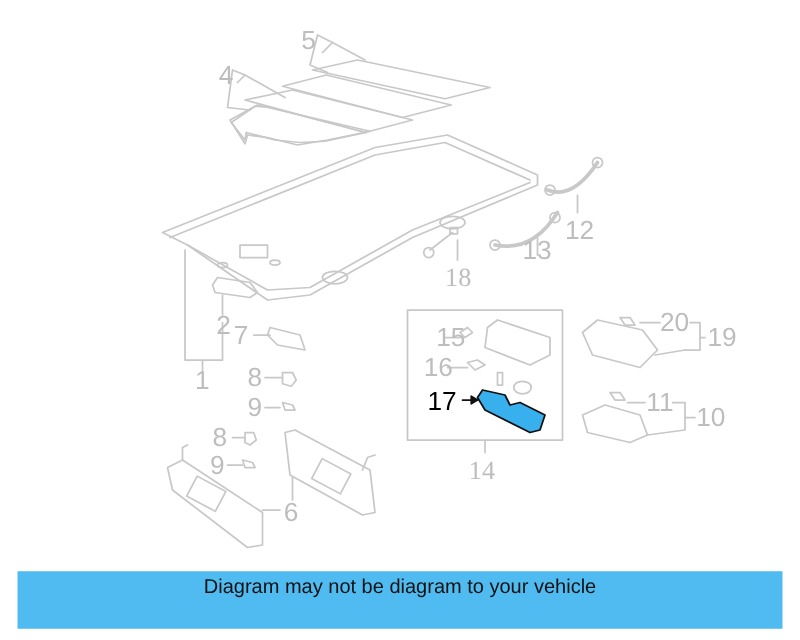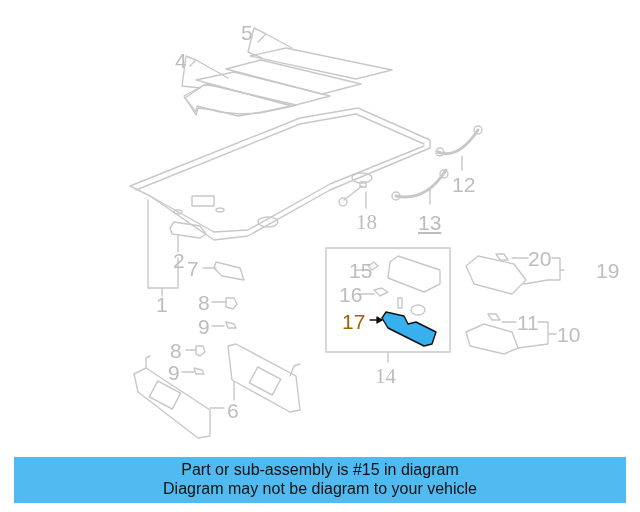--- a/index.html
+++ b/index.html
@@ -1,19 +1,19 @@
 <!DOCTYPE html>
 <html><head>
 <meta charset="utf-8">
 <style>
   html, body { margin: 0; padding: 0; background: #ffffff; }
   body { width: 640px; height: 512px; position: relative; overflow: hidden; font-family: "Liberation Sans", sans-serif; }
   #diagram { position: absolute; left: 0; top: 0; width: 640px; height: 450px; }
   .callout { position: absolute; font-family: "Liberation Sans", sans-serif; font-size: 21px; color: #bdbdbd; line-height: 1; }
-  .callout.active { color: #a16207; }
+  .callout.active { color: #000000; }
   #banner { position: absolute; left: 14px; top: 457px; width: 612px; height: 46px; background: #4fbbf0; text-align: center; color: #111111; font-size: 16px; line-height: 19px; padding-top: 3px; box-sizing: border-box; }
   #banner div { margin: 0; }
 </style>
 </head>
 <body>
 
 <div id="diagram">
   <svg width="640" height="450" viewBox="0 0 640 450" fill="none" stroke="#c8c8c8" stroke-width="1.4" stroke-linejoin="round" stroke-linecap="round">
 
     <g>
@@ -123,28 +123,27 @@
   <span class="callout" style="left:175px;top:50px;">4</span>
   <span class="callout" style="left:173px;top:250px;">2</span>
   <span class="callout" style="left:187px;top:258px;">7</span>
   <span class="callout" style="left:156px;top:294px;">1</span>
   <span class="callout" style="left:198px;top:292px;">8</span>
   <span class="callout" style="left:198px;top:316px;">9</span>
   <span class="callout" style="left:170px;top:340px;">8</span>
   <span class="callout" style="left:168px;top:362px;">9</span>
   <span class="callout" style="left:227px;top:400px;">6</span>
   <span class="callout" style="left:452px;top:174px;">12</span>
-  <span class="callout" style="left:418px;top:212px;text-decoration:underline;">13</span>
+  <span class="callout" style="left:418px;top:190px;">13</span>
   <span class="callout" style="left:356px;top:212px;font-family:Liberation Serif, serif;">18</span>
   <span class="callout" style="left:349px;top:260px;">15</span>
   <span class="callout" style="left:339px;top:284px;text-align:center;">16</span>
   <span class="callout active" style="left:342px;top:311px;">17</span>
   <span class="callout" style="left:375px;top:366px;font-family:Liberation Serif, serif;">14</span>
   <span class="callout" style="left:528px;top:248px;">20</span>
-  <span class="callout" style="left:566px;top:260px;margin-left:30px;">19</span>
+  <span class="callout" style="left:566px;top:260px;">19</span>
   <span class="callout" style="left:517px;top:312px;">11</span>
   <span class="callout" style="left:557px;top:324px;">10</span>
 </div>
 
 <div id="banner">
-  <div>Part or sub-assembly is #15 in diagram</div>
   <div>Diagram may not be diagram to your vehicle</div>
 </div>
 
 </body></html>

